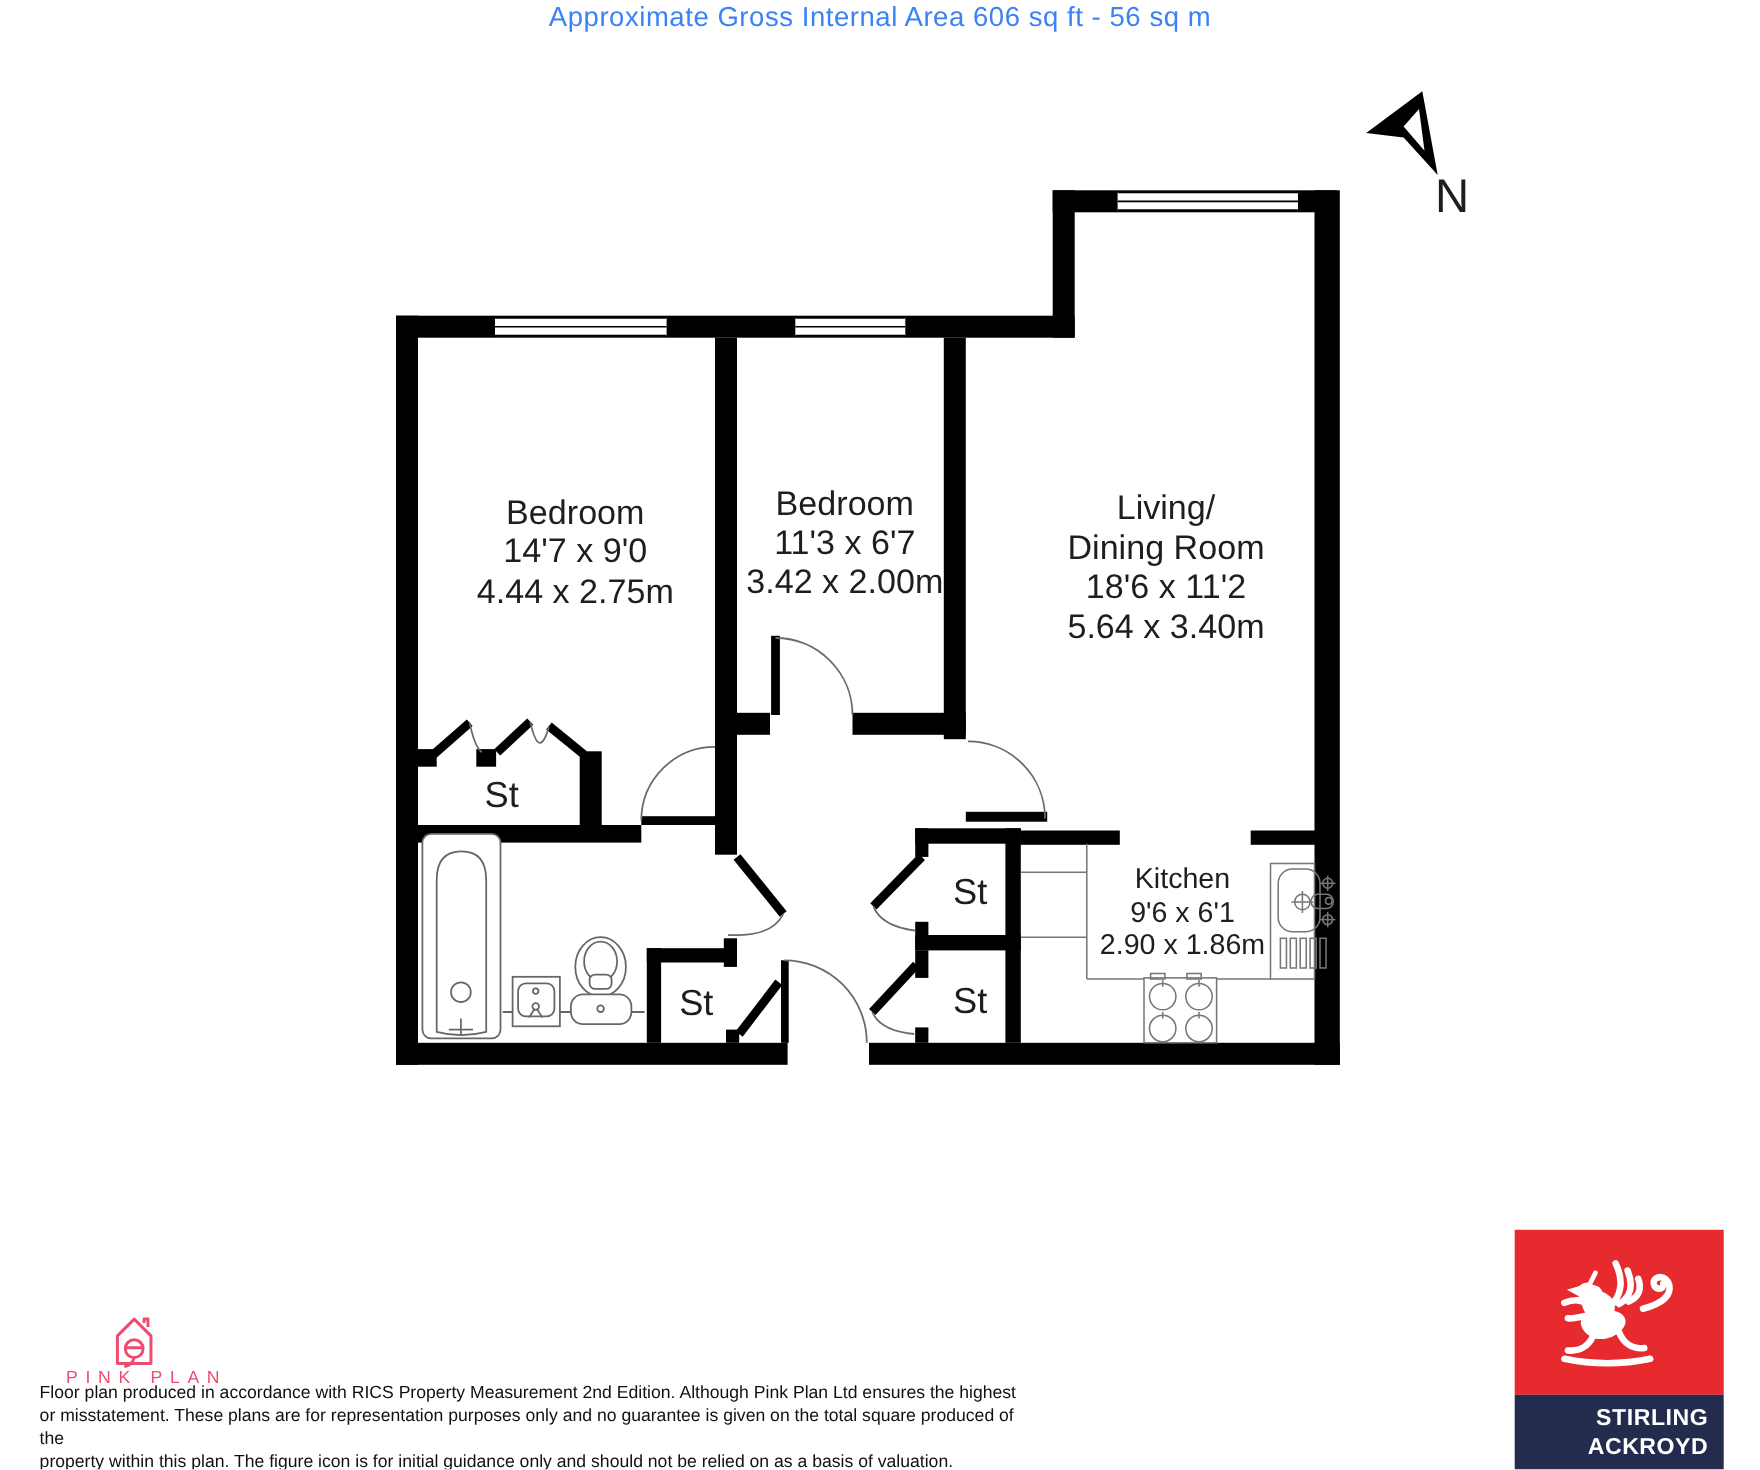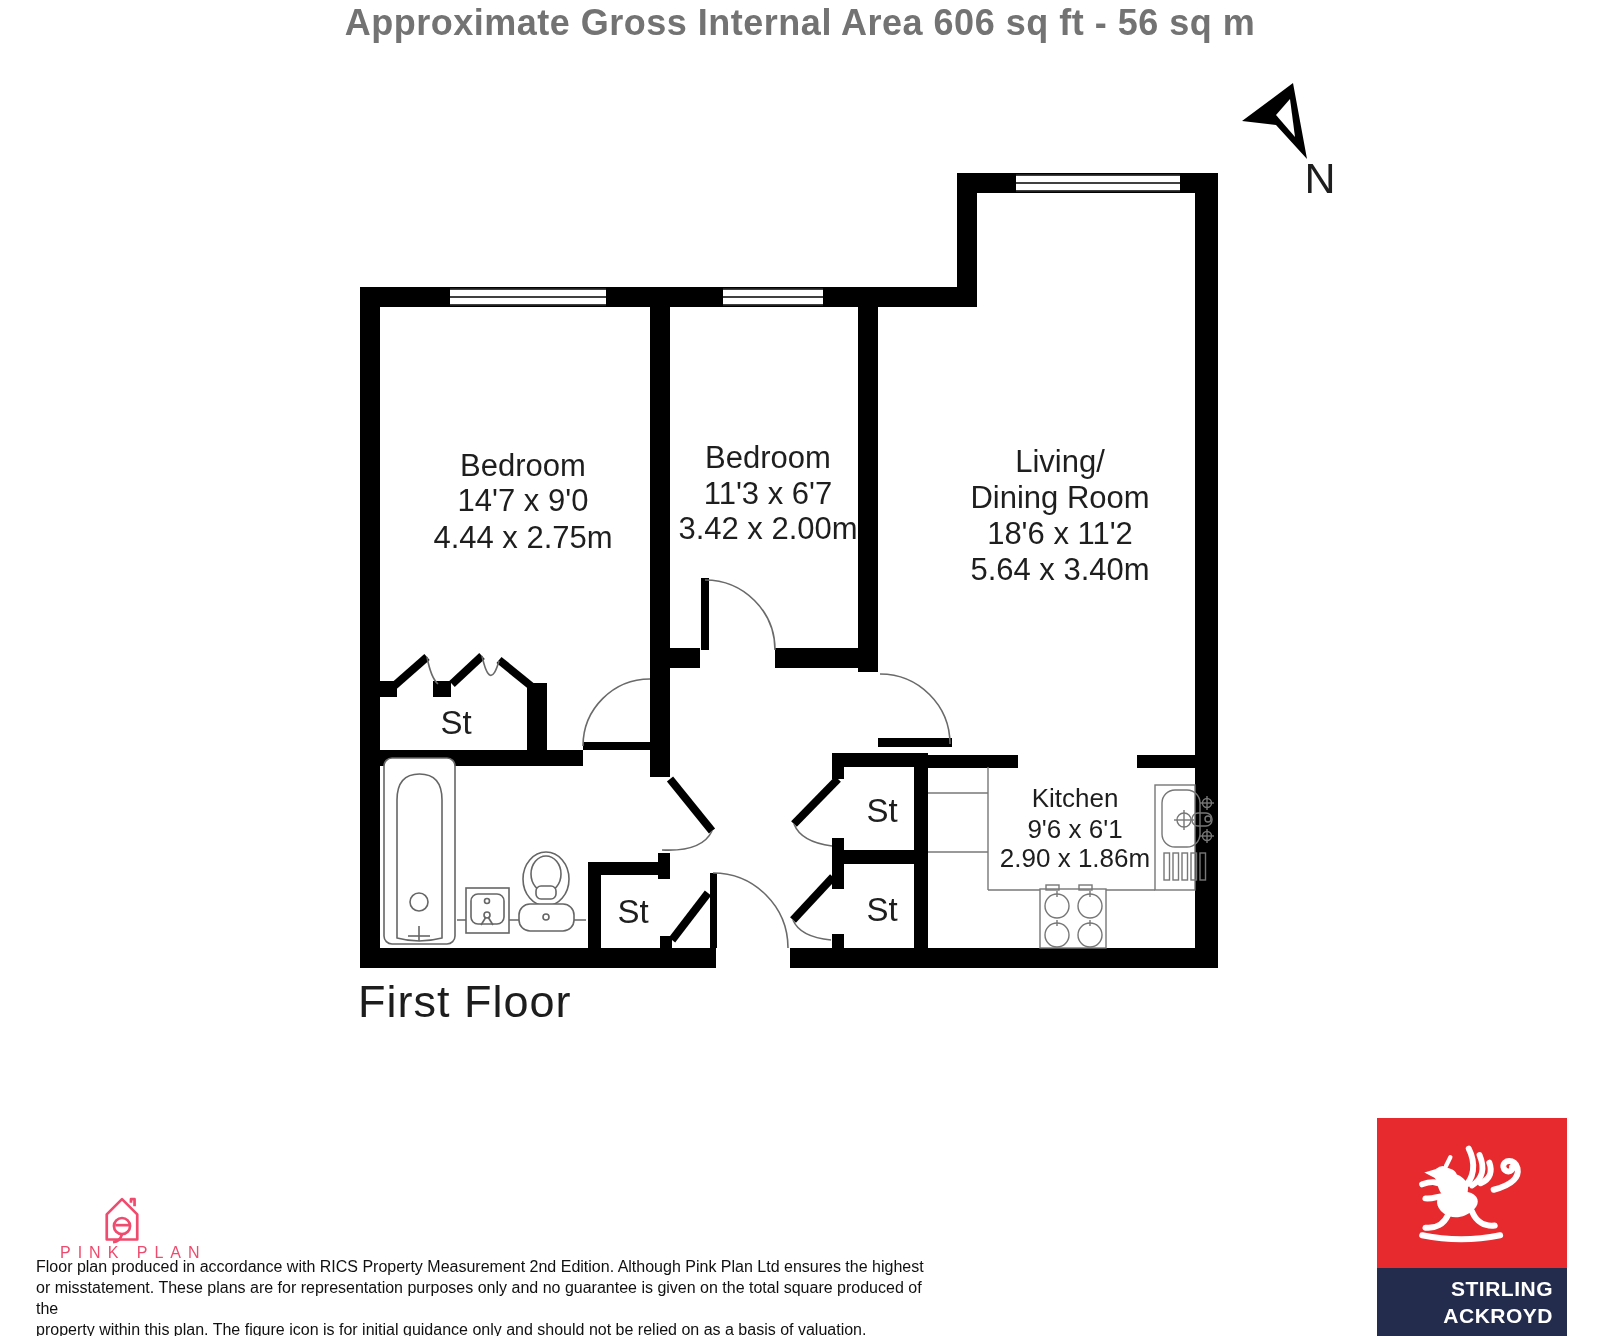--- a/index.html
+++ b/index.html
@@ -1,19 +1,19 @@
 <!DOCTYPE html>
 <html><head>
 <meta charset="utf-8">
 <style>
   html,body{margin:0;padding:0;background:#fff;}
   .page{position:relative;width:1600px;height:1336px;background:#fff;overflow:hidden;
         font-family:"Liberation Sans", sans-serif;}
   .title{position:absolute;left:0;top:2px;width:100%;text-align:center;
-         font-size:36px;font-weight:bold;color:#737373;letter-spacing:.5px;}
+         font-size:25px;font-weight:normal;color:#3b82f6;letter-spacing:.5px;}
   svg.plan{position:absolute;left:0;top:0;}
   svg.plan text{font-family:"Liberation Sans", sans-serif;fill:#1e1e1e;}
   text.rm{font-size:31px;}
   text.kt{font-size:26px;}
   text.st{font-size:33px;}
   text.north{font-size:43px;}
   .first-floor{position:absolute;left:358px;top:976px;font-size:45px;color:#1d1d1d;letter-spacing:1px;}
   .pinkplan{position:absolute;left:38px;top:1192px;display:flex;align-items:center;flex-direction:column;}
   .pinkplan .pp-text{margin-left:22px;font-size:16px;font-weight:500;letter-spacing:7px;color:#ef4b6e;}
   .disclaimer{position:absolute;left:36px;top:1256px;width:910px;font-size:16px;line-height:21px;color:#101010;}
@@ -210,21 +210,20 @@
       <text class="st" x="882" y="921">St</text>
     </g>
 
     <g>
       <polygon points="1293,83 1242,121 1276,125 1307,159" fill="#000"></polygon>
       <polygon points="1290,99 1276,115 1295,137" fill="#fff"></polygon>
       <text class="north" x="1320" y="193" text-anchor="middle">N</text>
     </g>
   </svg>
 
-  <div class="first-floor">First Floor</div>
 
   <div class="pinkplan">
     <svg width="42" height="52" viewBox="0 0 44 58">
       <g stroke="#ef4b6e" fill="none" stroke-width="3" stroke-linejoin="round">
         <path d="M5,25 L22,8 L39,25 V53 H5 Z"></path>
         <path d="M32,12 V8 h4 v8"></path>
         <circle cx="22" cy="38" r="9"></circle>
         <path d="M14.5,37 H30.5"></path>
         <path d="M22,47 Q20,55 12,56"></path>
       </g>

